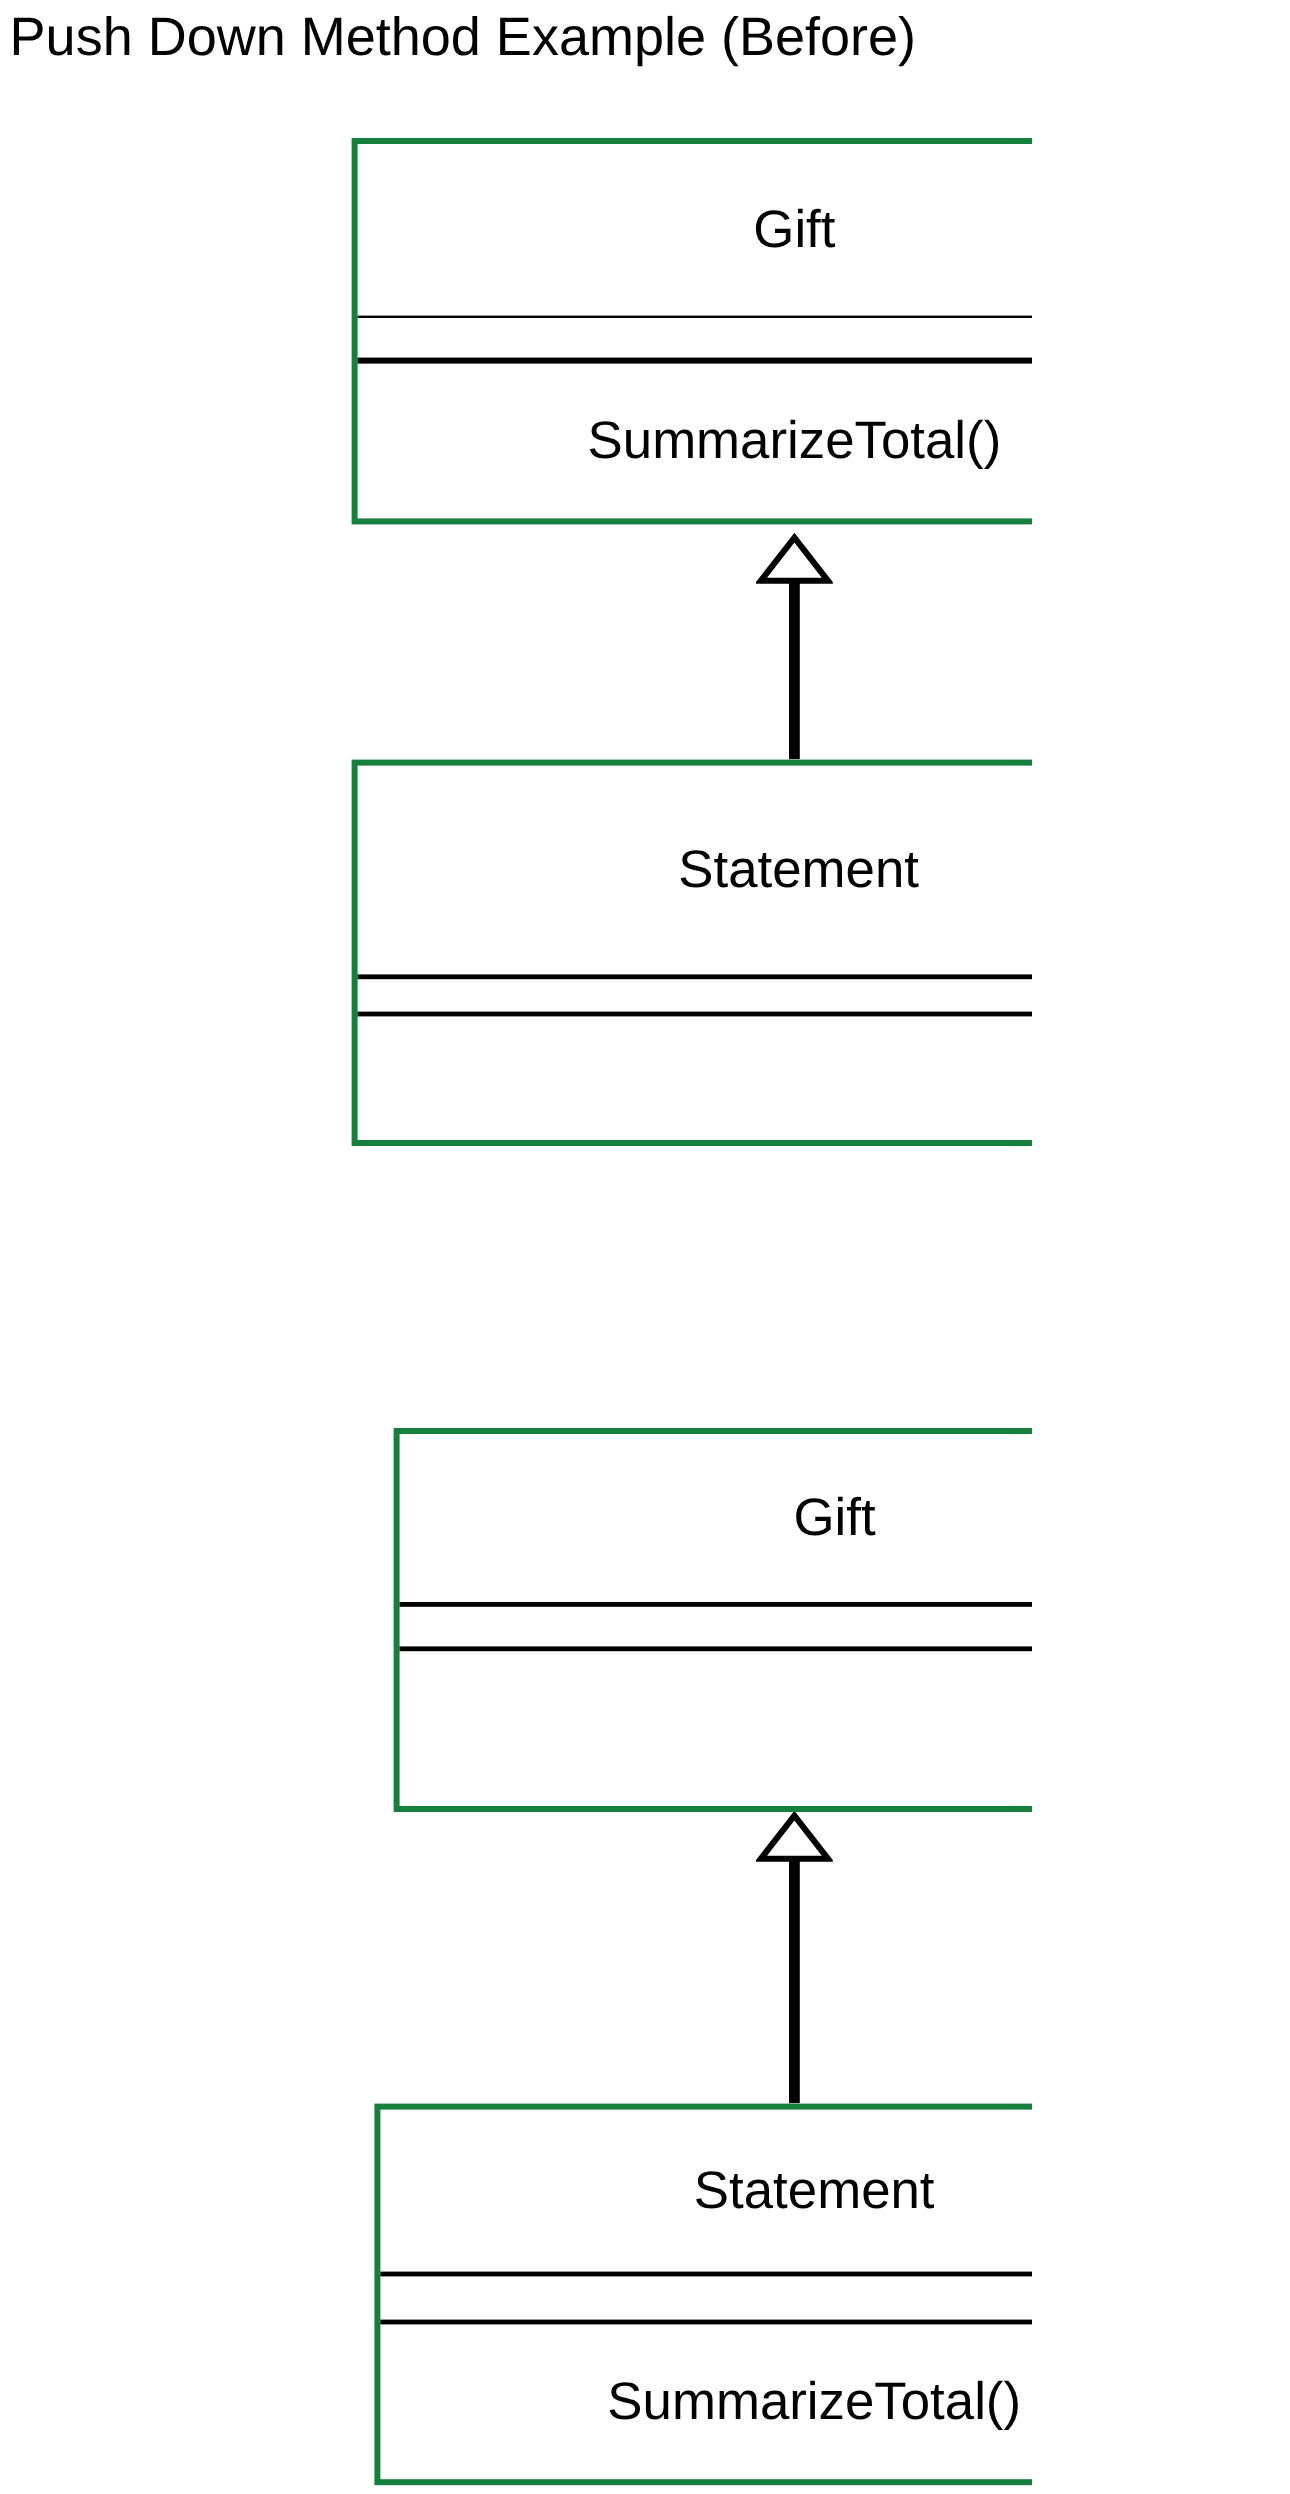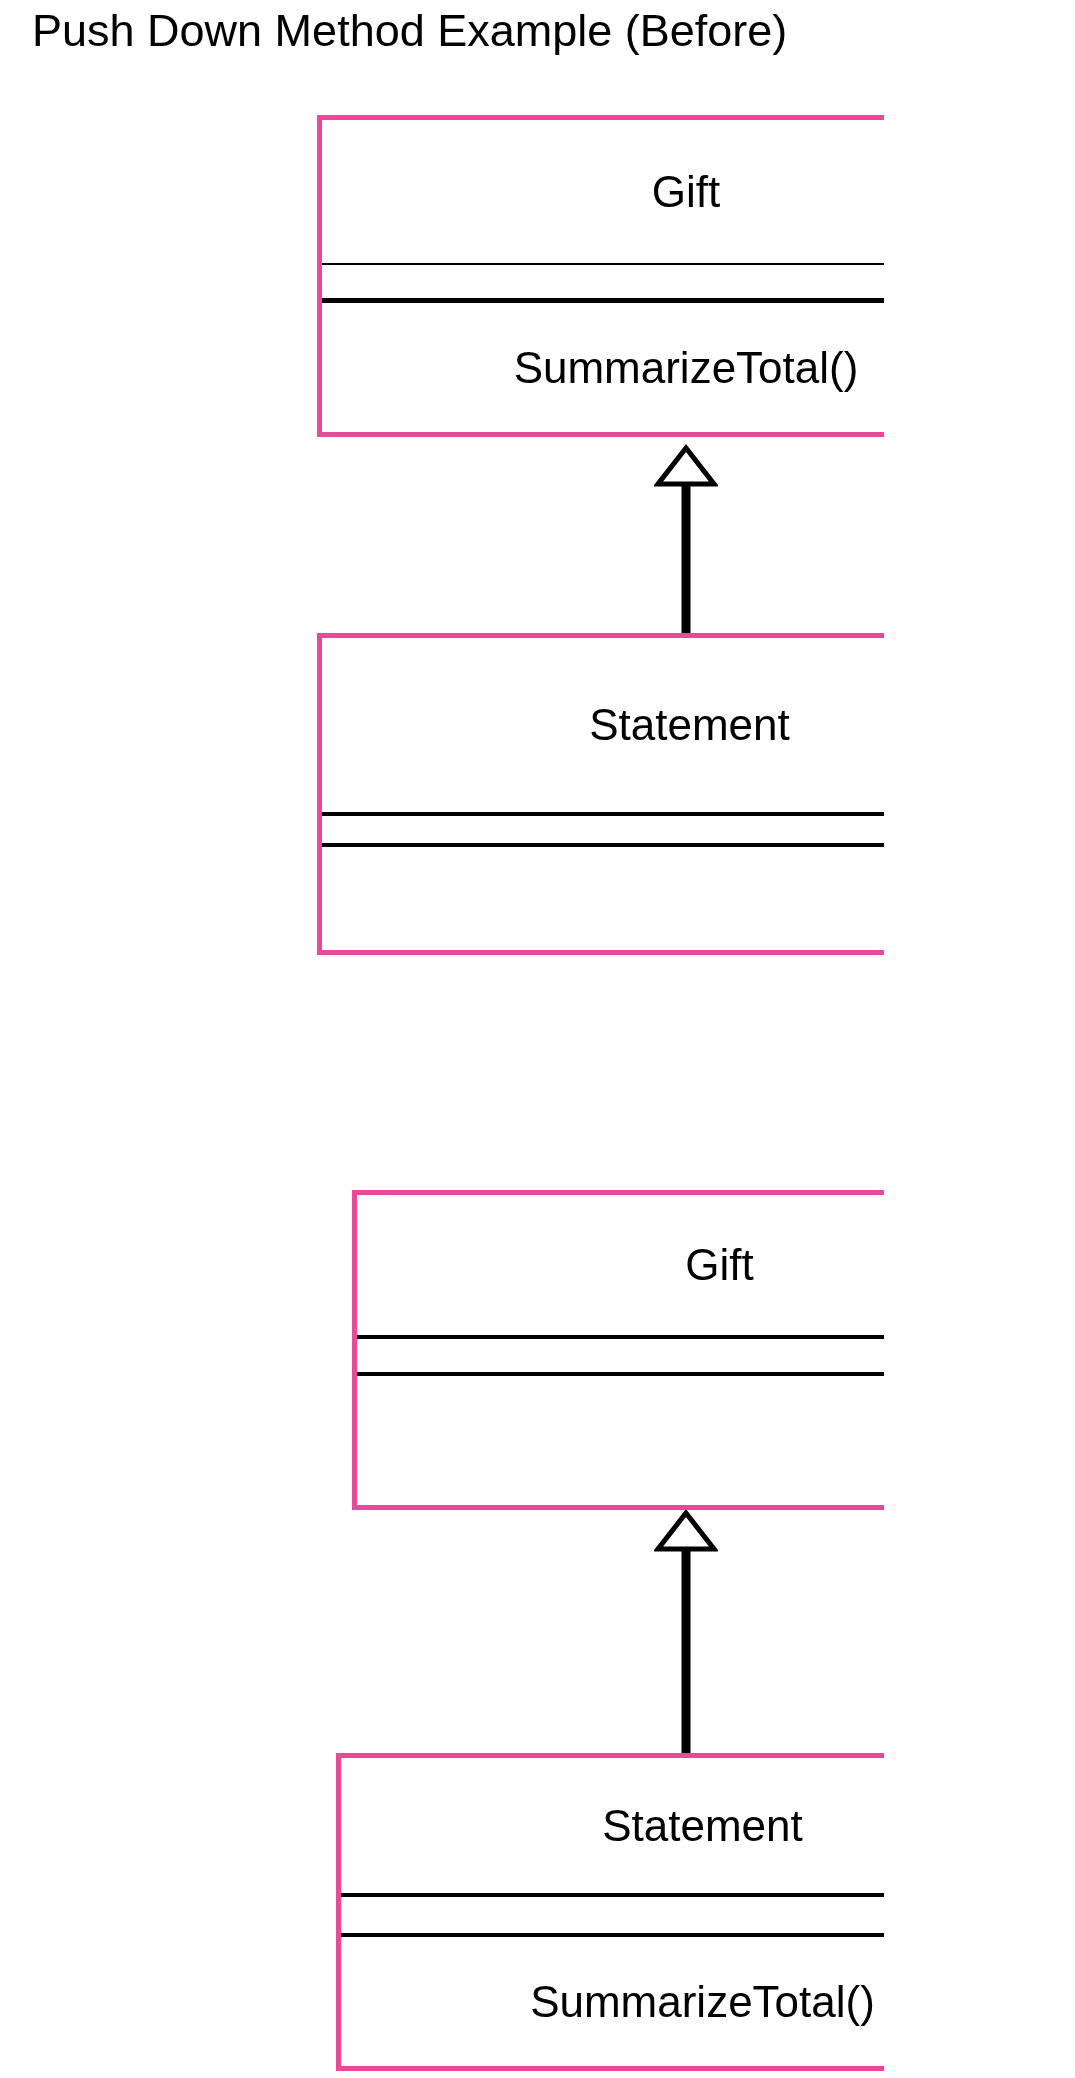--- a/index.html
+++ b/index.html
@@ -8,33 +8,32 @@
     background: #ffffff;
   }
   #canvas {
     position: relative;
     width: 860px;
     height: 2078px;
     background: #ffffff;
     font-family: "Liberation Sans", "DejaVu Sans", sans-serif;
     color: #000000;
     overflow: hidden;
-    margin-left: 24px;
   }
   .diagram-title {
     position: absolute;
     left: 8px;
     font-size: 45px;
     line-height: 1.1;
     color: #000;
     white-space: nowrap;
   }
   .uml-class {
     position: absolute;
-    border: 5px solid #ec4899;
+    border: 5px solid #15803d;
     box-sizing: border-box;
     background: #fff;
     display: flex;
     flex-direction: column;
   }
   .uml-sec {
     display: flex;
     align-items: center;
     justify-content: center;
     font-size: 44px;

